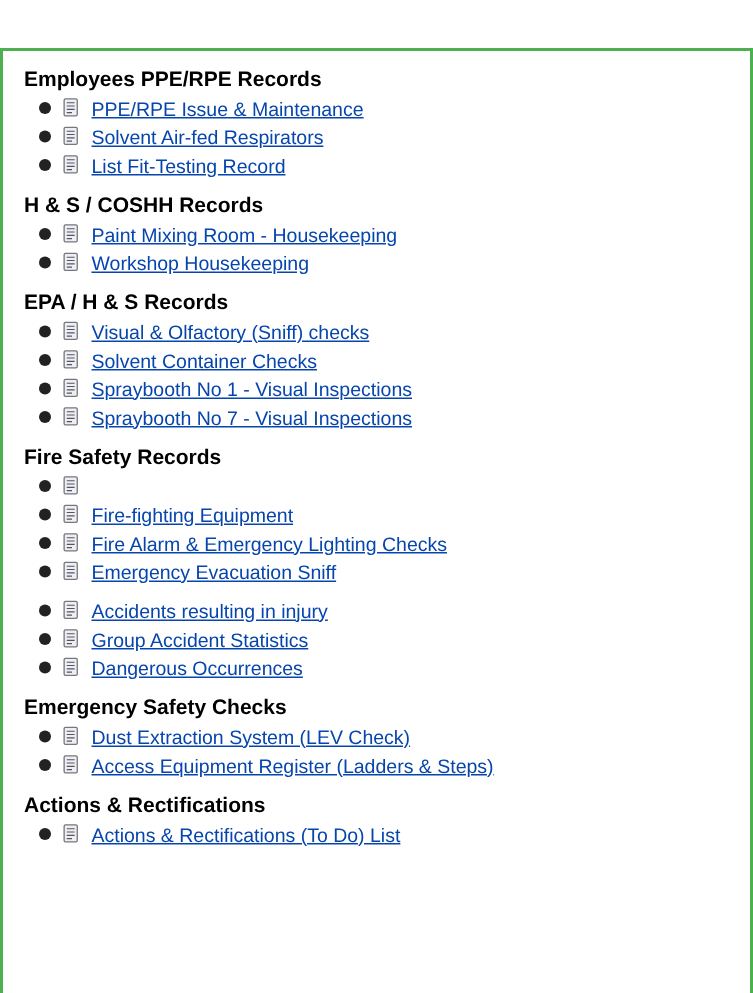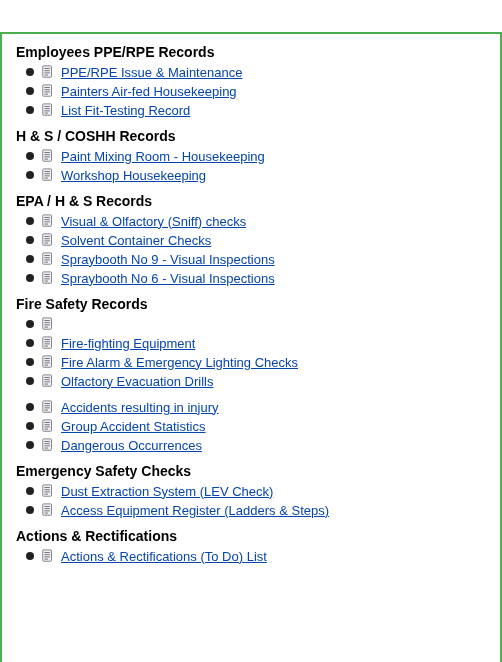--- a/index.html
+++ b/index.html
@@ -101,21 +101,21 @@
           <span class="bullet"></span>
           <span class="doc-icon">
             <svg viewBox="0 0 14 16" xmlns="http://www.w3.org/2000/svg">
     <rect x="1" y="1" width="10" height="13" rx="1" fill="#eeeef8" stroke="#777" stroke-width="1"></rect>
     <line x1="3" y1="4" x2="9" y2="4" stroke="#555" stroke-width="0.9"></line>
     <line x1="3" y1="6.5" x2="9" y2="6.5" stroke="#555" stroke-width="0.9"></line>
     <line x1="3" y1="9" x2="9" y2="9" stroke="#555" stroke-width="0.9"></line>
     <line x1="3" y1="11.5" x2="7" y2="11.5" stroke="#555" stroke-width="0.9"></line>
   </svg>
           </span>
-          <a href="#">Painters Air-fed Housekeeping</a>
+          <a href="#">Solvent Air-fed Respirators</a>
         </li>
         <li>
           <span class="bullet"></span>
           <span class="doc-icon">
             <svg viewBox="0 0 14 16" xmlns="http://www.w3.org/2000/svg">
     <rect x="1" y="1" width="10" height="13" rx="1" fill="#eeeef8" stroke="#777" stroke-width="1"></rect>
     <line x1="3" y1="4" x2="9" y2="4" stroke="#555" stroke-width="0.9"></line>
     <line x1="3" y1="6.5" x2="9" y2="6.5" stroke="#555" stroke-width="0.9"></line>
     <line x1="3" y1="9" x2="9" y2="9" stroke="#555" stroke-width="0.9"></line>
     <line x1="3" y1="11.5" x2="7" y2="11.5" stroke="#555" stroke-width="0.9"></line>
@@ -189,34 +189,34 @@
           <span class="bullet"></span>
           <span class="doc-icon">
             <svg viewBox="0 0 14 16" xmlns="http://www.w3.org/2000/svg">
     <rect x="1" y="1" width="10" height="13" rx="1" fill="#eeeef8" stroke="#777" stroke-width="1"></rect>
     <line x1="3" y1="4" x2="9" y2="4" stroke="#555" stroke-width="0.9"></line>
     <line x1="3" y1="6.5" x2="9" y2="6.5" stroke="#555" stroke-width="0.9"></line>
     <line x1="3" y1="9" x2="9" y2="9" stroke="#555" stroke-width="0.9"></line>
     <line x1="3" y1="11.5" x2="7" y2="11.5" stroke="#555" stroke-width="0.9"></line>
   </svg>
           </span>
-          <a href="#">Spraybooth No 9 - Visual Inspections</a>
-        </li>
-        <li>
-          <span class="bullet"></span>
-          <span class="doc-icon">
-            <svg viewBox="0 0 14 16" xmlns="http://www.w3.org/2000/svg">
-    <rect x="1" y="1" width="10" height="13" rx="1" fill="#eeeef8" stroke="#777" stroke-width="1"></rect>
-    <line x1="3" y1="4" x2="9" y2="4" stroke="#555" stroke-width="0.9"></line>
-    <line x1="3" y1="6.5" x2="9" y2="6.5" stroke="#555" stroke-width="0.9"></line>
-    <line x1="3" y1="9" x2="9" y2="9" stroke="#555" stroke-width="0.9"></line>
-    <line x1="3" y1="11.5" x2="7" y2="11.5" stroke="#555" stroke-width="0.9"></line>
-  </svg>
-          </span>
-          <a href="#">Spraybooth No 6 - Visual Inspections</a>
+          <a href="#">Spraybooth No 1 - Visual Inspections</a>
+        </li>
+        <li>
+          <span class="bullet"></span>
+          <span class="doc-icon">
+            <svg viewBox="0 0 14 16" xmlns="http://www.w3.org/2000/svg">
+    <rect x="1" y="1" width="10" height="13" rx="1" fill="#eeeef8" stroke="#777" stroke-width="1"></rect>
+    <line x1="3" y1="4" x2="9" y2="4" stroke="#555" stroke-width="0.9"></line>
+    <line x1="3" y1="6.5" x2="9" y2="6.5" stroke="#555" stroke-width="0.9"></line>
+    <line x1="3" y1="9" x2="9" y2="9" stroke="#555" stroke-width="0.9"></line>
+    <line x1="3" y1="11.5" x2="7" y2="11.5" stroke="#555" stroke-width="0.9"></line>
+  </svg>
+          </span>
+          <a href="#">Spraybooth No 7 - Visual Inspections</a>
         </li>
       </ul>
     </div>
     <div class="section">
       <div class="section-title">Fire Safety Records</div>
       <ul>
         <li>
           <span class="bullet"></span>
           <span class="doc-icon">
             <svg viewBox="0 0 14 16" xmlns="http://www.w3.org/2000/svg">
@@ -258,21 +258,21 @@
           <span class="bullet"></span>
           <span class="doc-icon">
             <svg viewBox="0 0 14 16" xmlns="http://www.w3.org/2000/svg">
     <rect x="1" y="1" width="10" height="13" rx="1" fill="#eeeef8" stroke="#777" stroke-width="1"></rect>
     <line x1="3" y1="4" x2="9" y2="4" stroke="#555" stroke-width="0.9"></line>
     <line x1="3" y1="6.5" x2="9" y2="6.5" stroke="#555" stroke-width="0.9"></line>
     <line x1="3" y1="9" x2="9" y2="9" stroke="#555" stroke-width="0.9"></line>
     <line x1="3" y1="11.5" x2="7" y2="11.5" stroke="#555" stroke-width="0.9"></line>
   </svg>
           </span>
-          <a href="#">Olfactory Evacuation Drills</a>
+          <a href="#">Emergency Evacuation Sniff</a>
         </li>
       </ul>
     </div>
     <div class="section">
       <ul>
         <li>
           <span class="bullet"></span>
           <span class="doc-icon">
             <svg viewBox="0 0 14 16" xmlns="http://www.w3.org/2000/svg">
     <rect x="1" y="1" width="10" height="13" rx="1" fill="#eeeef8" stroke="#777" stroke-width="1"></rect>

